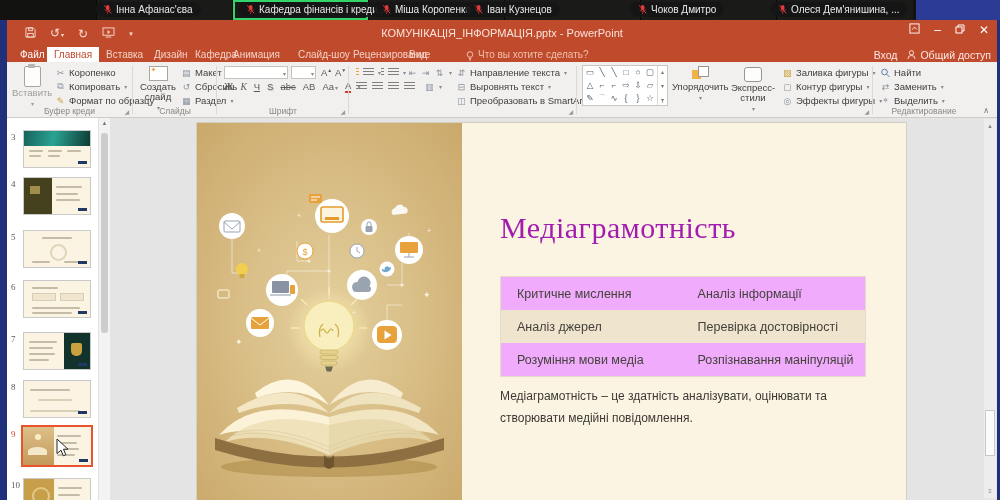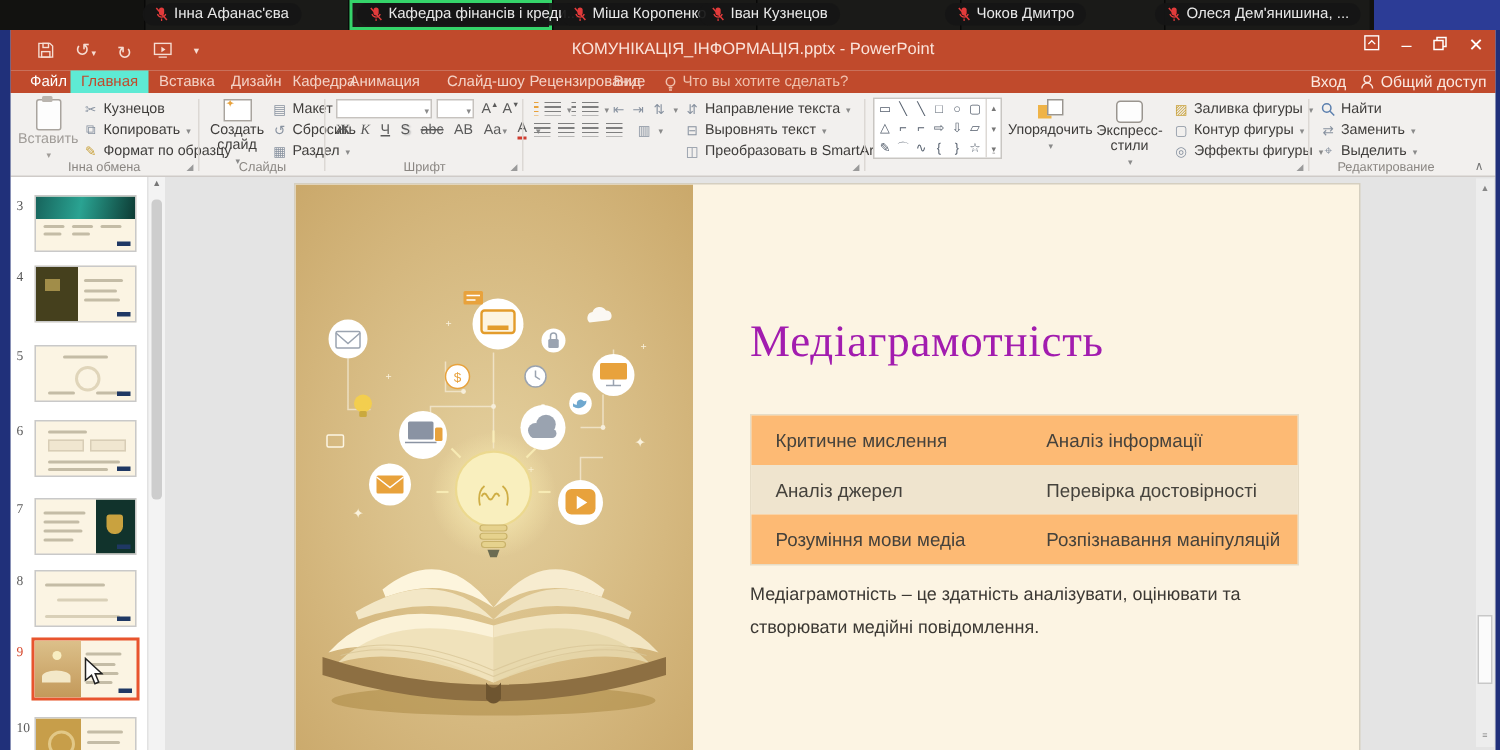--- a/index.html
+++ b/index.html
@@ -17,23 +17,23 @@
   
   .titlebar{position:absolute;left:7px;top:20px;width:990px;height:27px;background:#c04a2c;color:#fff;z-index:3}
   .qat{position:absolute;left:18px;top:5px;display:flex;gap:14px;align-items:center}
   .qat .qbtn{color:#f6ddd3;font-size:12px;line-height:16px;cursor:default}
   .tb-title{position:absolute;left:0;right:0;top:7px;text-align:center;font-size:11px;color:#fae3da}
   .winbtns{position:absolute;right:8px;top:3px;display:flex;gap:14px;align-items:center}
   .winbtns span{color:#fff;font-size:12px}
   
   .tabrow{position:absolute;left:7px;top:47px;width:990px;height:15px;background:#c04a2c;z-index:3}
   .tab{position:absolute;top:0;height:15px;line-height:15px;font-size:10px;color:#f3d2c6;padding:0 7px;white-space:nowrap}
-  .tab.active{background:#5eead4;color:#c04a2c;height:16px}
+  .tab.active{background:#ffffff;color:#c04a2c;height:16px}
   .tab.file{color:#fff}
-  .tellme{position:absolute;left:436px;top:0;height:15px;line-height:15px;font-size:10px;color:#efc0ad;display:flex;gap:4px;align-items:flex-end}
+  .tellme{position:absolute;left:459px;top:0;height:15px;line-height:15px;font-size:10px;color:#efc0ad;display:flex;gap:4px;align-items:flex-end}
   .acct{position:absolute;right:6px;top:0;height:15px;display:flex;gap:10px;align-items:center;font-size:10.5px;color:#fbe8e1}
   
   .ribbon{position:absolute;left:7px;top:62px;width:990px;height:55px;background:#f2f0ee;border-bottom:1px solid #cfcbc8;z-index:3}
   .grp{position:absolute;top:0;bottom:0}
   .vsep{position:absolute;top:4px;bottom:3px;width:1px;background:#dcd8d4}
   .sbtn{position:absolute;height:13px;font-size:9.5px;color:#3f3d3b;white-space:nowrap;display:flex;align-items:center;gap:3px}
   .r1{top:4px}.r2{top:18px}.r3{top:32px}
   .ic{font-size:9px;color:#8892a0;width:11px;text-align:center;flex:none}
   .ocher{color:#c9a23c}
   .dd{font-size:6px;color:#8a8a8a;margin-left:1px}
@@ -75,21 +75,21 @@
   .ln{position:absolute;height:2px;background:#c4bca6;border-radius:1px}
   .chip{position:absolute;right:3px;bottom:3px;width:9px;height:3px;background:#1f3864}
   .pscroll{position:absolute;right:0;top:0;bottom:0;width:11px;background:#f3f3f3;border-left:1px solid #e2e2e2}
   .pscroll .arrow{position:absolute;left:0;right:0;text-align:center;font-size:6px;color:#777}
   .pscroll .pthumb{position:absolute;left:2px;width:7px;background:#cdcdcd;border-radius:3px}
   .workspace{position:absolute;left:110px;top:117px;width:887px;height:383px;background:#e4e4e4;z-index:1}
   .slide{position:absolute;left:87px;top:6px;width:709px;height:377px;background:#fcf4e3;box-shadow:0 0 0 1px #d5cfc0}
   .illus{position:absolute;left:0;top:0}
   .s-title{position:absolute;left:303px;top:88px;font-family:Liberation Serif, serif;font-size:30px;color:#a21caf;letter-spacing:.5px}
   .s-table{position:absolute;left:303px;top:153px;width:366px;border:1px solid #e6dcc6;box-sizing:border-box}
-  .s-row{display:flex;height:33px;align-items:center;font-size:12.5px;color:#45423c;background:#fdba74}
+  .s-row{display:flex;height:33px;align-items:center;font-size:12.5px;color:#45423c;background:#f0abfc}
   .s-row.alt{background:#efe4ce}
   .s-row .c1{width:54%;padding-left:16px;box-sizing:border-box}
   .s-row .c2{flex:1}
   .s-body{position:absolute;left:303px;top:262px;width:380px;font-size:12px;line-height:1.85;color:#3c3934}
   .vscroll{position:absolute;right:1px;top:2px;width:12px;height:379px;background:#ededed}
   .vscroll .arrow{position:absolute;left:0;right:0;text-align:center;font-size:6px;color:#888}
   .vthumb{position:absolute;left:1px;width:10px;height:46px;top:291px;background:#fbfbfb;border:1px solid #c8c8c8;box-sizing:border-box}
   .cursor{position:absolute;left:56px;top:438px;z-index:9}
 </style>
 </head>
@@ -236,32 +236,32 @@
 
   <div class="ribbon">
 
     <div class="grp" style="left:0;width:125px">
       <div class="big" style="left:5px;width:40px">
         <span class="clip-icon"></span>
         <span class="biglbl dis">Вставить</span><span class="dd dis">▾</span>
       </div>
       <div class="sbtn r1" style="left:48px">
           <span class="ic">✂</span>
-          <span>Кузнецов</span>
+          <span>Коропенко</span>
         </div>
       <div class="sbtn r2" style="left:48px">
           <span class="ic">⧉</span>
           <span>Копировать</span>
           <span class="dd">▾</span>
         </div>
       <div class="sbtn r3" style="left:48px">
           <span class="ic ocher">✎</span>
           <span>Формат по образцу</span>
         </div>
-      <div class="glabel">Інна обмена</div>
+      <div class="glabel">Буфер креди</div>
       <div class="launcher">◢</div>
     </div>
     <div class="vsep" style="left:125px"></div>
 
     <div class="grp" style="left:127px;width:82px">
       <div class="big" style="left:3px;width:42px">
         <span class="newslide-icon"></span>
         <span class="biglbl">Создать слайд</span><span class="dd">▾</span>
       </div>
       <div class="sbtn r1" style="left:47px">

